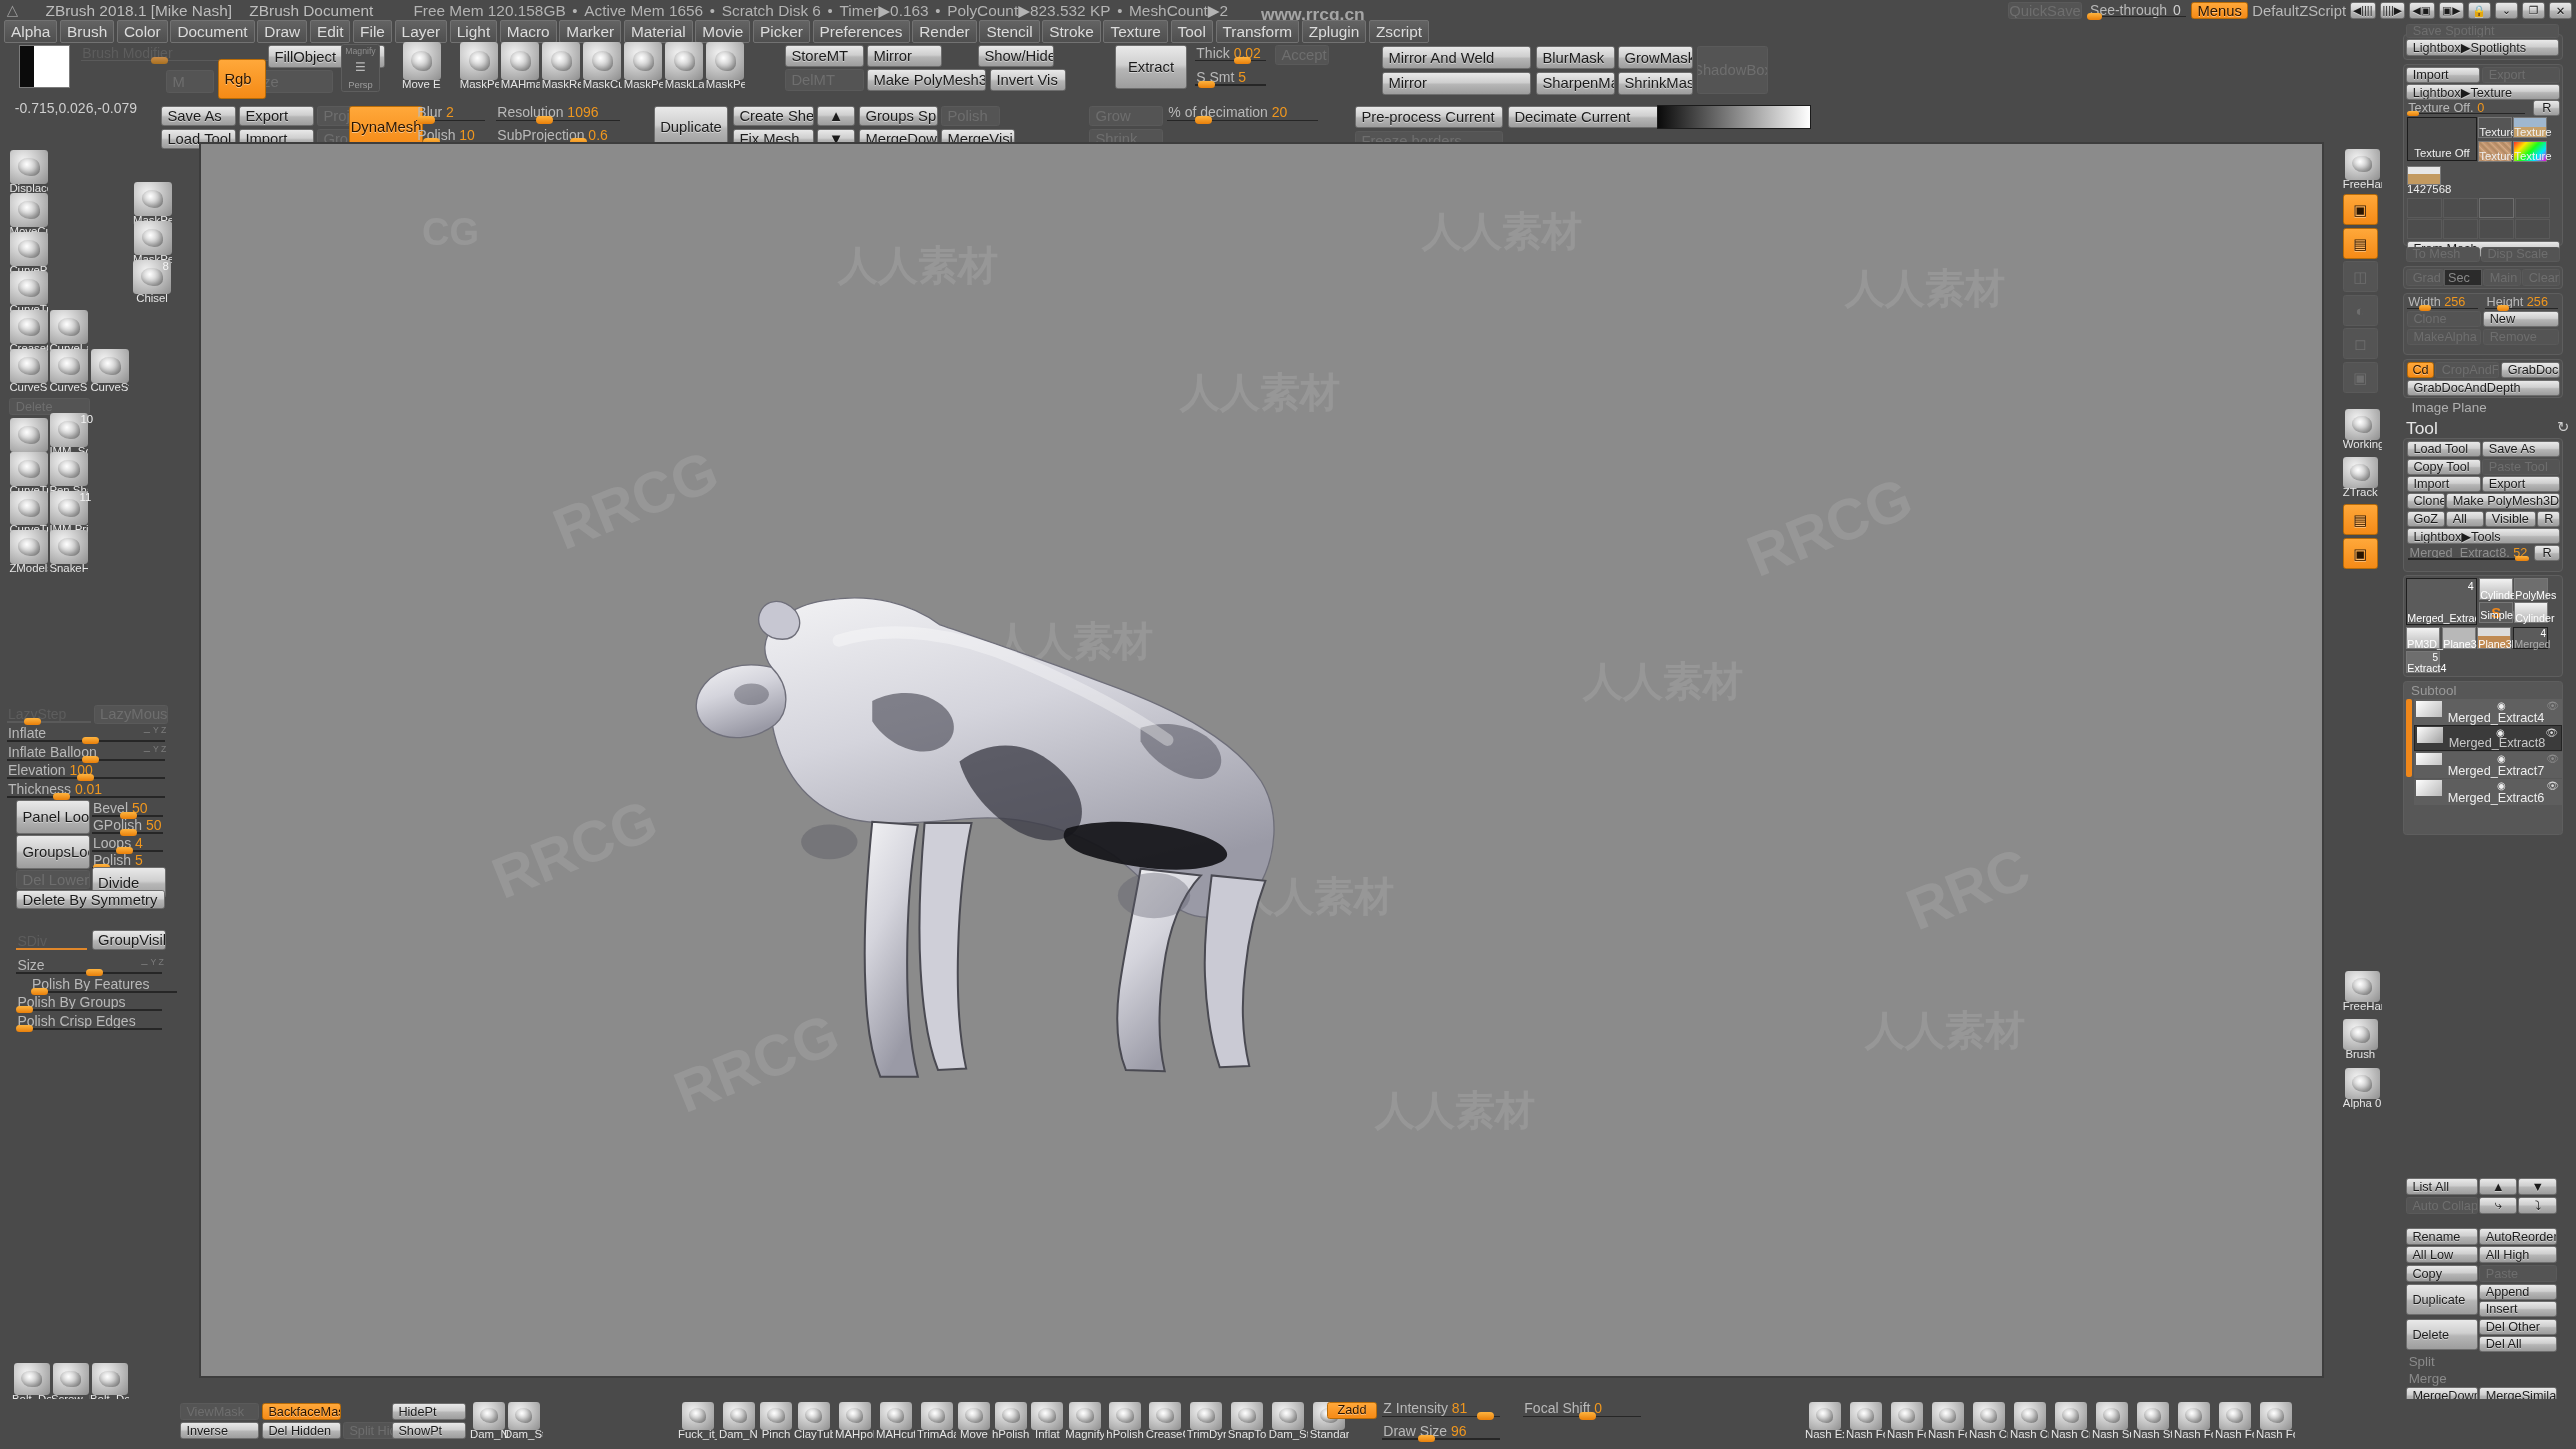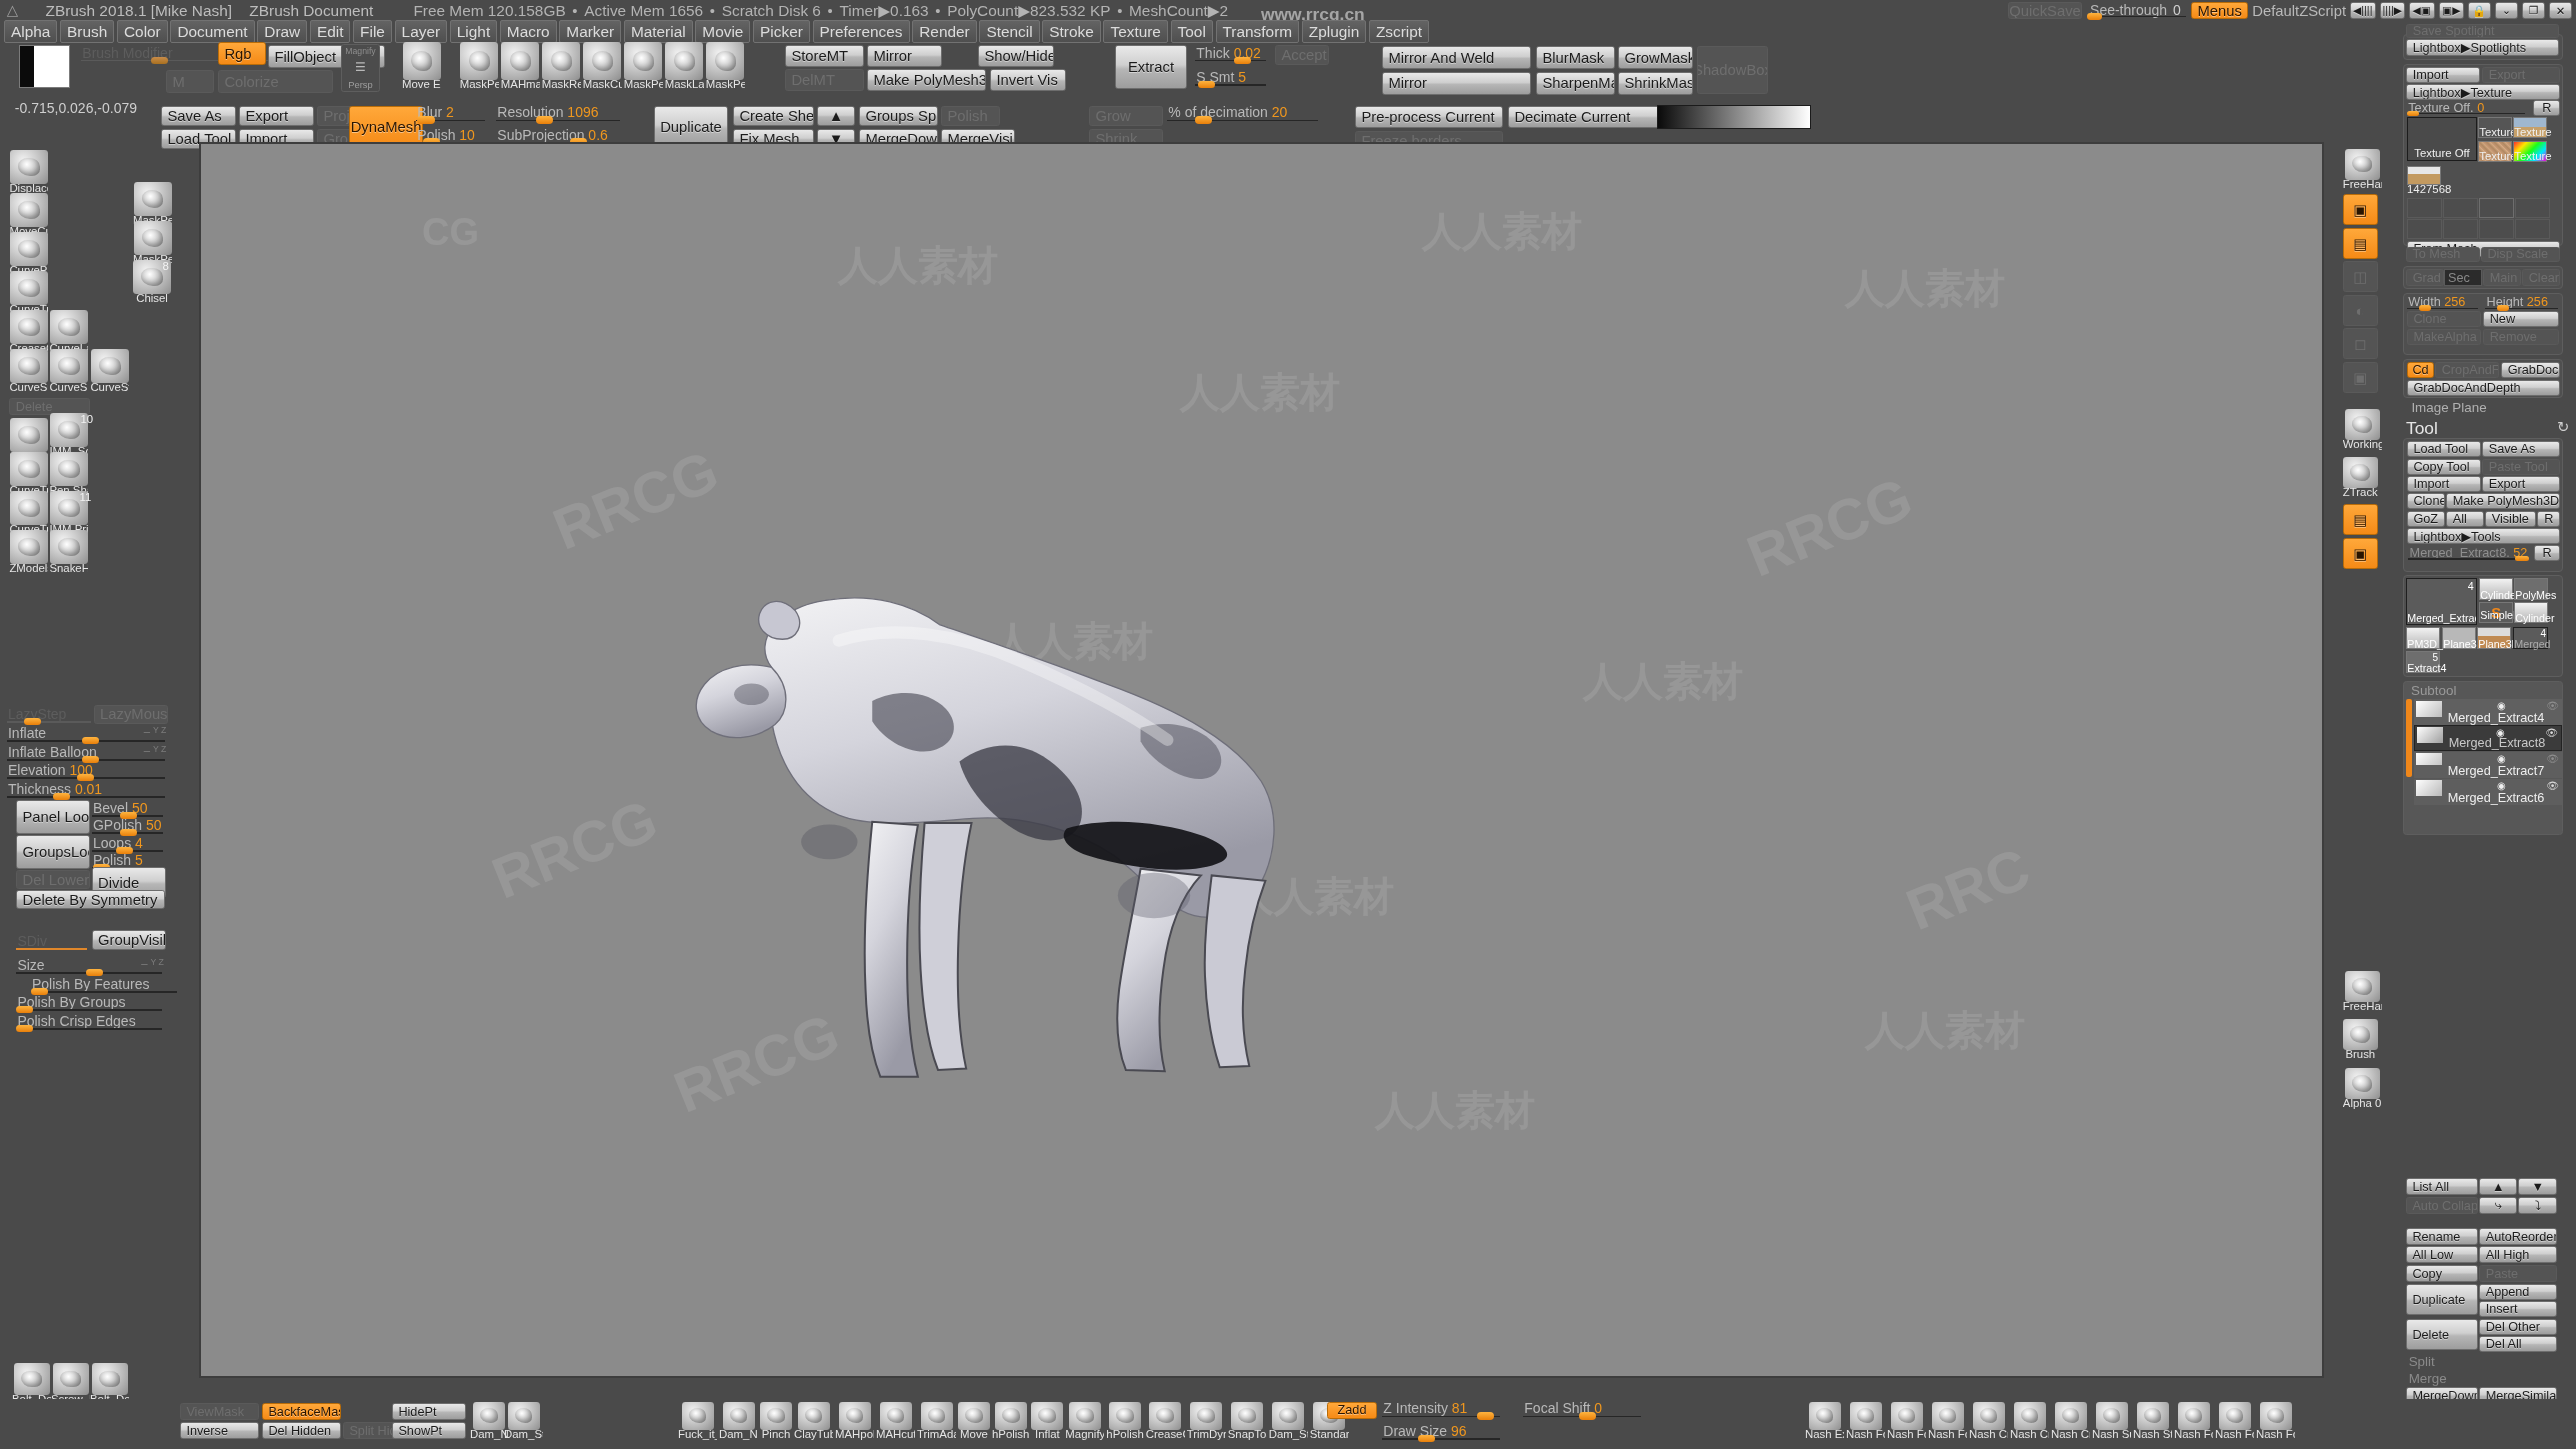--- a/index.html
+++ b/index.html
@@ -139,21 +139,21 @@
   <div style="position:absolute;left:14.8px;top:58px;font-size:14px;color:#cfcfcf;">-0.715,0.026,-0.079</div>
 
   <div class="slider" style="position:absolute;left:81px;top:2.7px;width:201px;">
     <span class="lbl" style="color:#5d5d5d;">Brush Modifier</span>
     <div class="track" style="background:#5a5a5a;"></div>
     <div class="knob" style="left:70px;background:linear-gradient(to bottom,#c88c4a,#a9701f);"></div>
   </div>
 
   <div class="btn dim" style="position:absolute;left:166px;top:28px;width:48px;height:23px;">M</div>
   <div class="btn dim" style="position:absolute;left:218px;top:28px;width:115px;height:23px;">Colorize</div>
-  <div class="btn on" style="position:absolute;left:218px;top:0;width:48px;height:23px;">Rgb</div>
+  <div class="btn on" style="position:absolute;left:218px;top:17px;width:48px;height:40px;">Rgb</div>
   <div class="btn" style="position:absolute;left:268px;top:3.4px;width:117px;height:23px;">FillObject</div>
 
   <div style="position:absolute;left:341px;top:2px;width:39px;height:48px;border:0.7px solid #5e5e5e;border-radius:2.7px;background:#4c4c4c;display:flex;flex-direction:column;align-items:center;justify-content:space-between;padding:1.3px 0;">
     <span style="font-size:8.7px;color:#8d8d8d;">Magnify</span>
     <span style="font-size:12px;color:#b9b9b9;line-height:9.4px;">☰</span>
     <span style="font-size:9.4px;color:#9e9e9e;">Persp</span>
   </div>
 
   <div style="position:absolute;left:402px;top:0px;display:flex;gap:2px;">
     <div class="icowrap">

